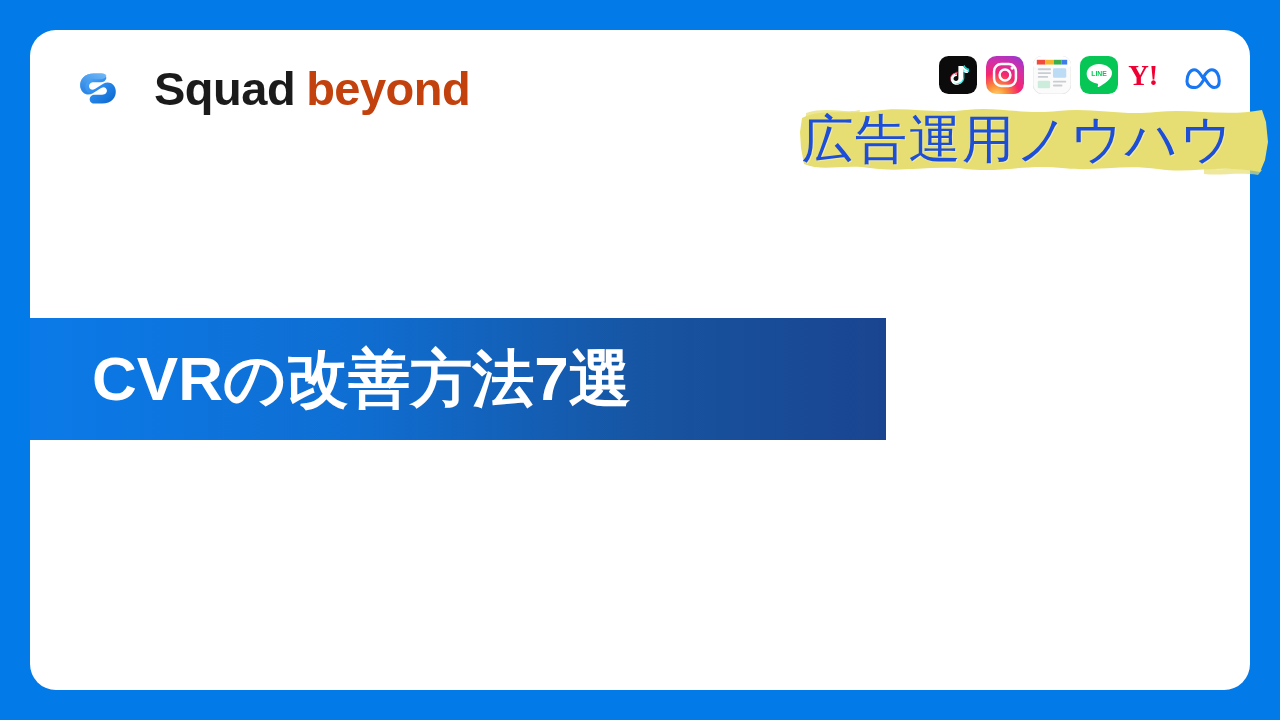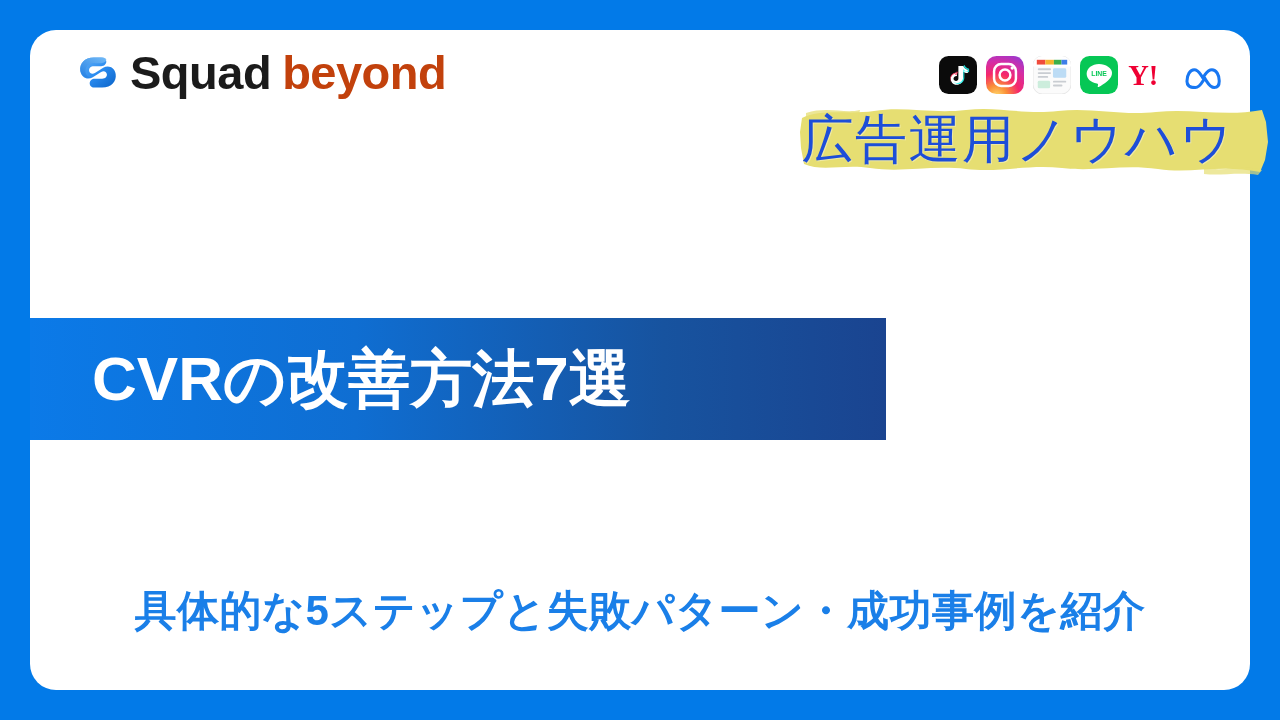--- a/index.html
+++ b/index.html
@@ -23,24 +23,24 @@
     left:30px;  top:30px;
     width:1220px; height:660px;
     background:#ffffff;
     border-radius:26px;
     overflow:visible;
   }
 
   
   .brand {
     position:absolute;
-    left:42px; top:16px;
-    display:flex;
-    align-items:center;
-    gap:6px;
+    left:42px; top:32px;
+    display:flex;
+    align-items:center;
+    gap:30px;
   }
   .brand-mark { width:52px; height:52px; display:block; flex:0 0 auto; }
   .brand-word {
     font-size:47px;
     font-weight:700;
     letter-spacing:-0.5px;
     line-height:1;
     white-space:nowrap;
     display:flex;
     align-items:baseline;
@@ -218,15 +218,14 @@
       <path d="M6,11 C28,4 44,12 60,8 L58,18 C40,20 22,16 6,22 Z" fill="#e6de72" opacity=".75"></path>
       <path d="M404,66 C428,70 444,62 462,68 L458,73 C438,70 420,74 404,72 Z" fill="#e6de72" opacity=".7"></path>
     </svg>
     <div class="badge-text">広告運用ノウハウ</div>
   </div>
 
   <div class="title-band">
     <div class="title-text">CVRの改善方法7選</div>
   </div>
 
-  <div class="subtitle">具体的な5ステップと失敗パターン・成功事例を紹介</div>
 
 </div>
 
 </body></html>

